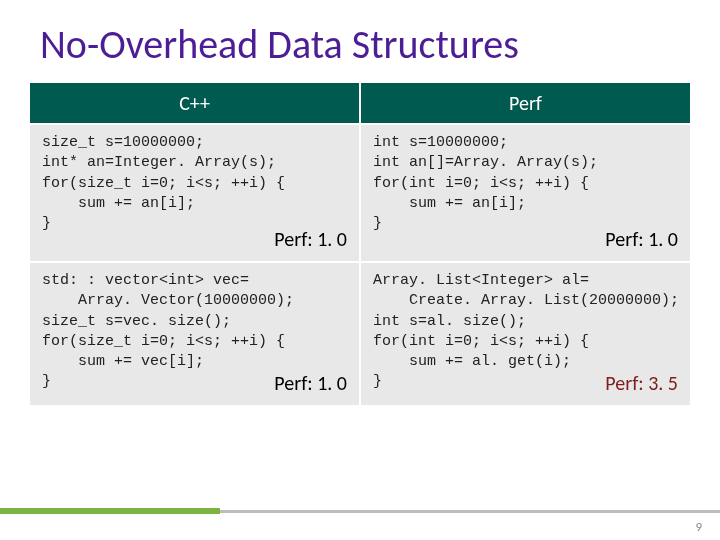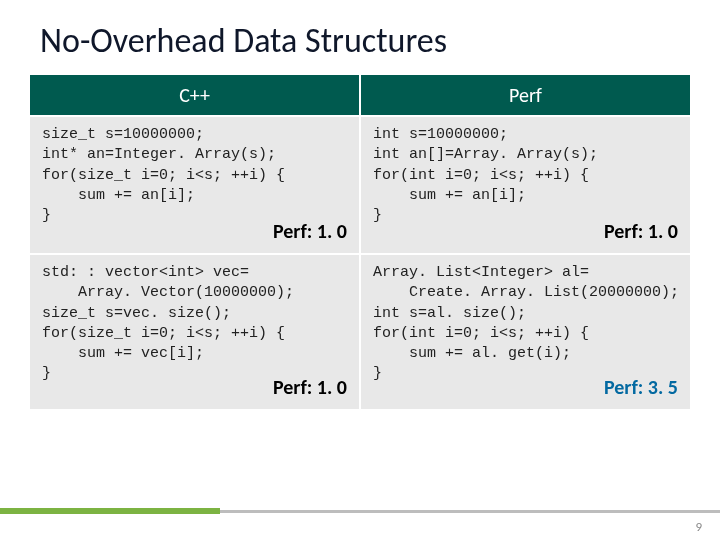--- a/index.html
+++ b/index.html
@@ -10,23 +10,23 @@
     font-family: Georgia, 'Times New Roman', serif;
     position: relative;
     overflow: hidden;
   }
   .slide {
     width: 100%;
     height: 100%;
     padding: 20px 0 0 0;
   }
   .title {
-    font-size: 34px;
+    font-size: 40px;
     font-weight: normal;
-    color: #0f172a;
+    color: #4c1d95;
     padding: 0 22px 10px 40px;
     font-family: 'Gill Sans', 'Trebuchet MS', Calibri, sans-serif;
   }
   .table-wrap {
     padding: 2px 28px 0 28px;
   }
   table {
     width: 100%;
     border-collapse: separate;
     border-spacing: 2px;
@@ -36,39 +36,39 @@
     color: #ffffff;
     font-weight: normal;
     font-size: 20px;
     padding: 8px 0;
     width: 50%;
     font-family: 'Gill Sans', 'Trebuchet MS', Calibri, sans-serif;
   }
   td {
     background: #e8e8e8;
     vertical-align: top;
-    padding: 8px 10px 24px 12px;
+    padding: 8px 10px 12px 12px;
     font-family: 'Courier New', monospace;
     font-size: 15px;
     line-height: 1.35;
     color: #222;
     position: relative;
     height: 136px;
   }
   .code-line { white-space: pre; }
   .perf {
     position: absolute;
     right: 12px;
     bottom: 8px;
     font-family: 'Gill Sans', 'Trebuchet MS', Calibri, sans-serif;
-    font-weight: bold;
+    font-weight: normal;
     font-size: 20px;
     color: #000;
   }
-  .perf.red { color: #0369a1; }
+  .perf.red { color: #7f1d1d; }
   .footer-bar {
     position: absolute;
     left: 0;
     bottom: 26px;
     height: 6px;
     background: #7cb342;
     width: 220px;
   }
   .footer-bar::after {
     content: '';

